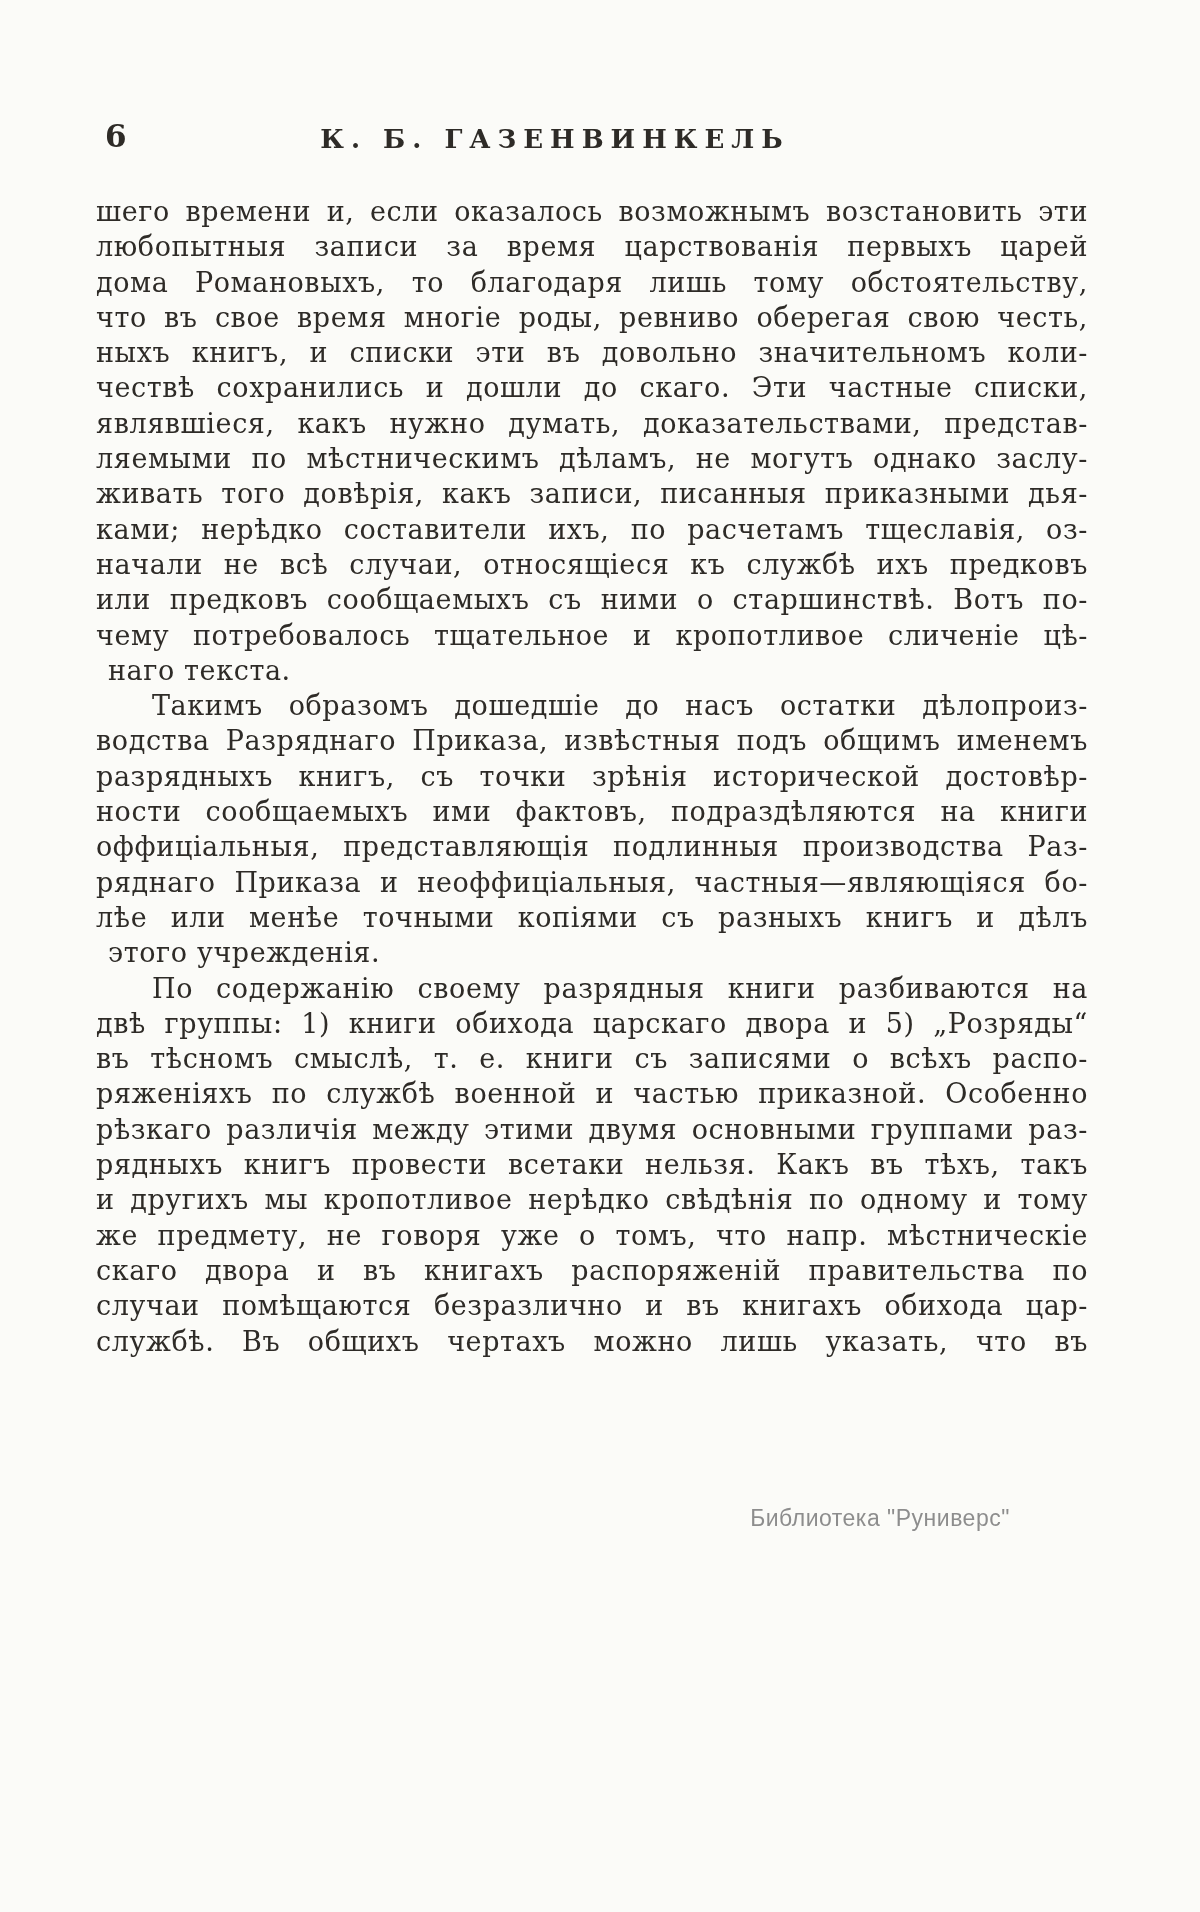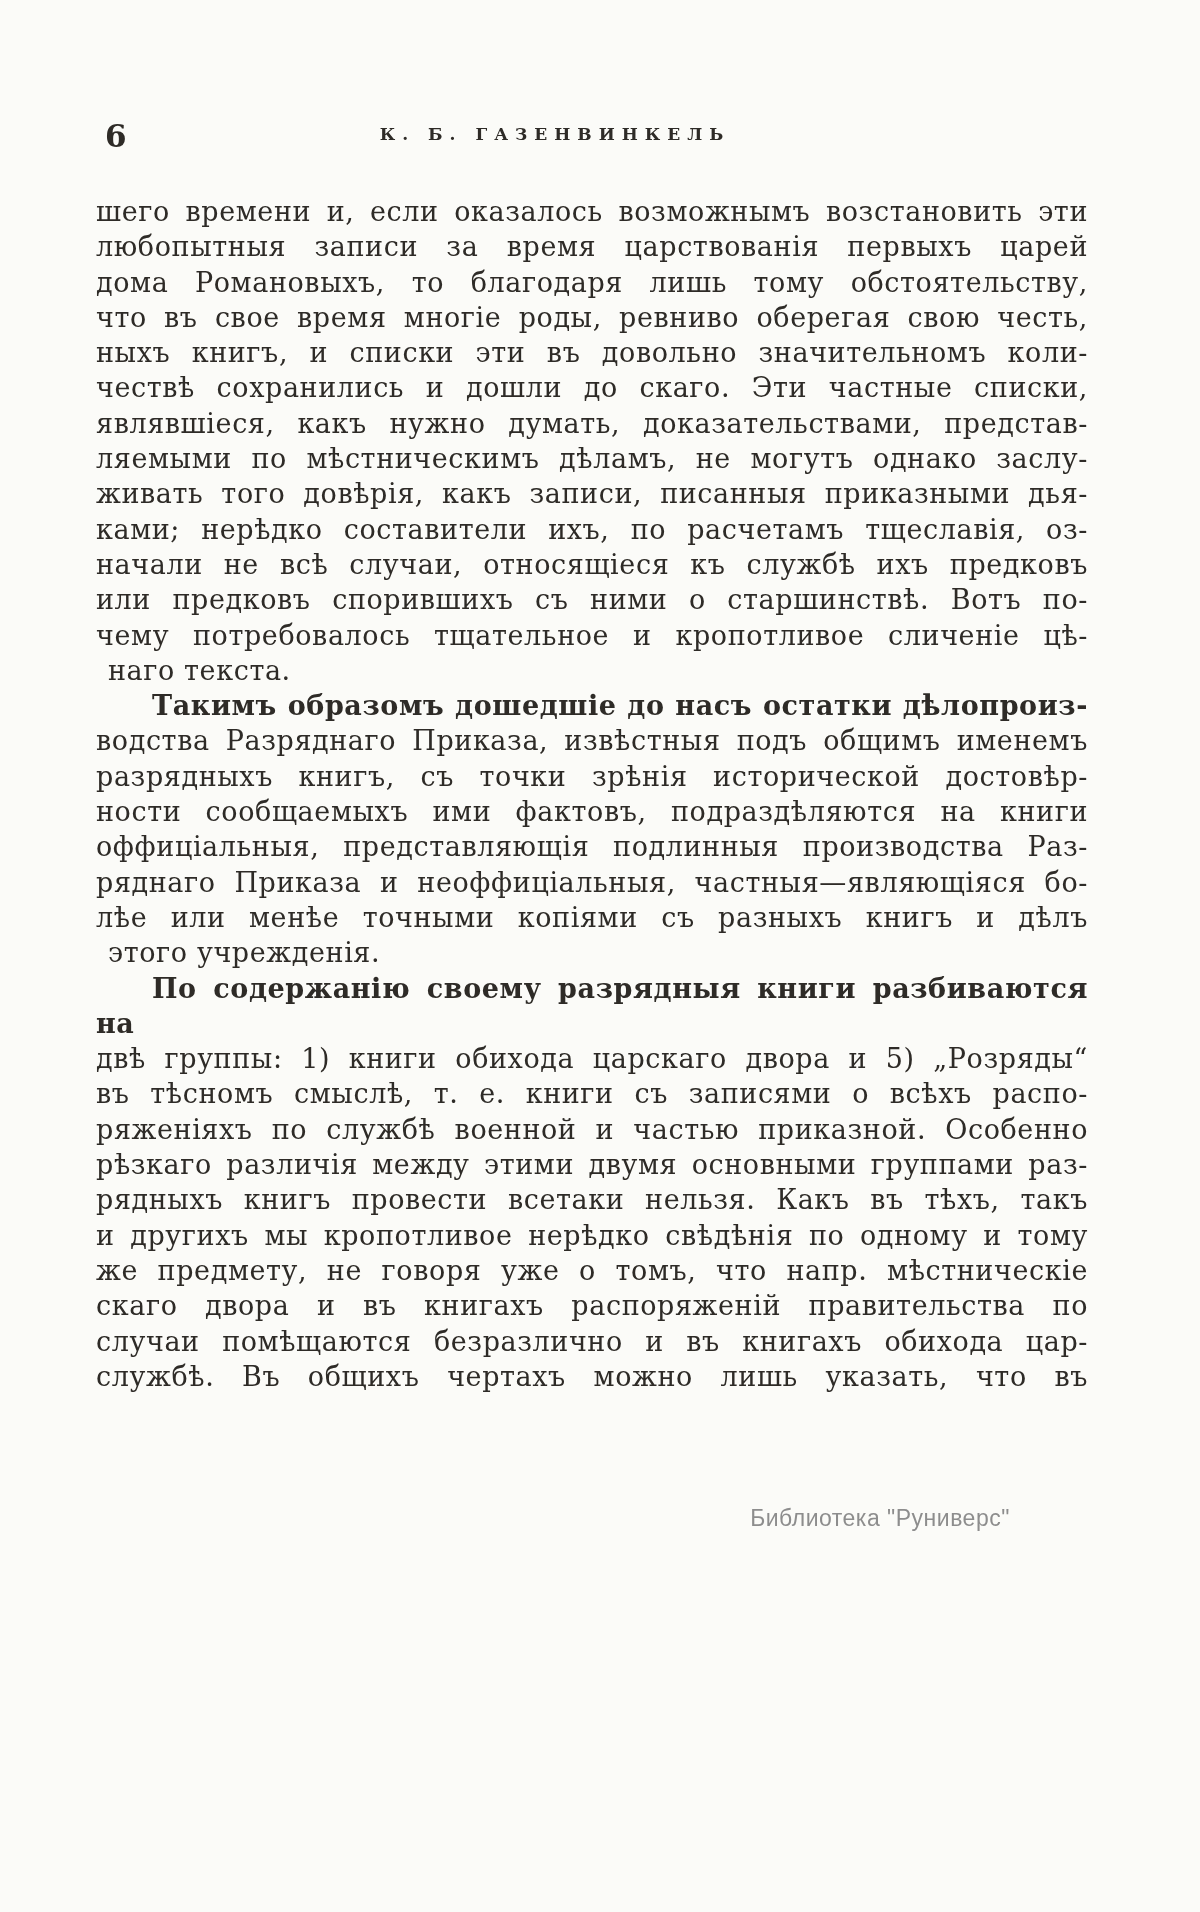--- a/index.html
+++ b/index.html
@@ -33,21 +33,21 @@
     font-size: 31px;
     font-weight: bold;
     letter-spacing: 1px;
   }
   .running-title {
     position: absolute;
     left: 150px;
     width: 600px;
     top: 6px;
     text-align: center;
-    font-size: 17px;
+    font-size: 26px;
     font-weight: bold;
     letter-spacing: 7px;
     white-space: nowrap;
   }
   .body-text {
     position: absolute;
     top: 194px;
     left: 96px;
     width: 992px;
   }
@@ -58,21 +58,20 @@
     text-align: justify;
     text-align-last: justify;
     white-space: normal;
   }
   .line.lastline {
     text-align-last: left;
     margin-left: 12px;
   }
   .line.indent {
     text-indent: 56px;
-    font-weight: bold;
   }
   .watermark {
     position: absolute;
     top: 1505px;
     left: 600px;
     width: 560px;
     text-align: center;
     font-family: "Liberation Sans", sans-serif;
     font-size: 23px;
     color: #8d8d8d;
@@ -95,21 +94,21 @@
         <div class="line">любопытныя записи за время царствованія первыхъ царей</div>
         <div class="line">дома Романовыхъ, то благодаря лишь тому обстоятельству,</div>
         <div class="line">что въ свое время многіе роды, ревниво оберегая свою честь,</div>
         <div class="line">ныхъ книгъ, и списки эти  въ довольно значительномъ коли-</div>
         <div class="line">чествѣ сохранились и дошли до скаго. Эти частные списки,</div>
         <div class="line">являвшіеся, какъ нужно думать, доказательствами, представ-</div>
         <div class="line">ляемыми по мѣстническимъ дѣламъ, не могутъ однако заслу-</div>
         <div class="line">живать того довѣрія, какъ записи, писанныя приказными дья-</div>
         <div class="line">ками; нерѣдко составители ихъ, по расчетамъ тщеславія, оз-</div>
         <div class="line">начали не всѣ случаи, относящіеся къ службѣ ихъ предковъ</div>
-        <div class="line">или предковъ спорившихъ съ ними о старшинствѣ. Вотъ по-</div>
+        <div class="line">или предковъ сообщаемыхъ съ ними о старшинствѣ. Вотъ по-</div>
         <div class="line">чему потребовалось тщательное и кропотливое сличеніе цѣ-</div>
         <div class="line lastline">наго текста.</div>
       </div>
       <div class="paragraph">
         <div class="line indent">Такимъ образомъ дошедшіе до насъ остатки дѣлопроиз-</div>
         <div class="line">водства Разряднаго Приказа, извѣстныя подъ общимъ именемъ</div>
         <div class="line">разрядныхъ книгъ, съ точки зрѣнія исторической достовѣр-</div>
         <div class="line">ности сообщаемыхъ ими фактовъ, подраздѣляются на книги</div>
         <div class="line">оффиціальныя, представляющія подлинныя производства Раз-</div>
         <div class="line">ряднаго Приказа и неоффиціальныя, частныя—являющіяся бо-</div>

